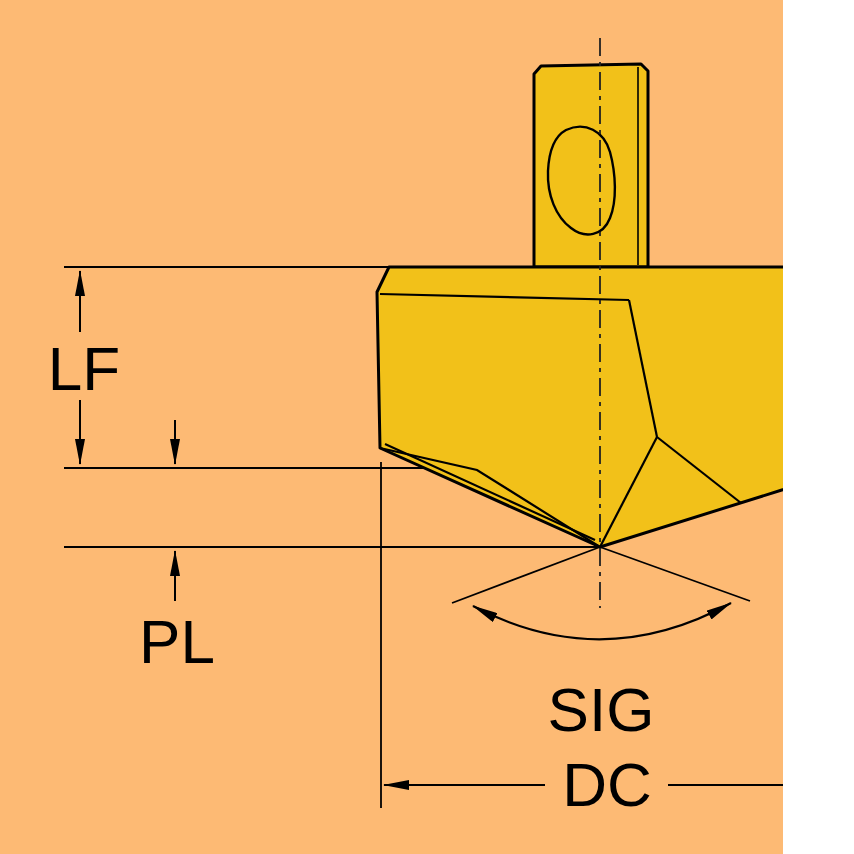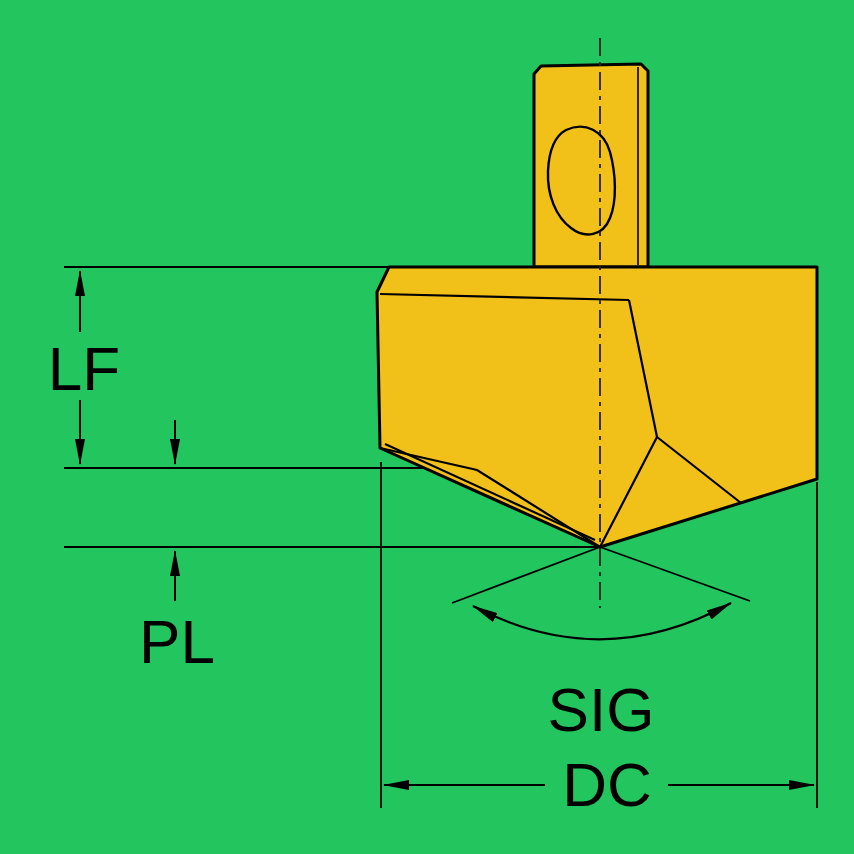--- a/index.html
+++ b/index.html
@@ -2,23 +2,23 @@
 <html><head>
 <meta charset="utf-8">
 <style>
   html, body {
     margin: 0;
     padding: 0;
     background: #ffffff;
   }
   .canvas {
     position: relative;
-    width: 854px;
+    width: 783px;
     height: 854px;
-    background: #22c55e;
+    background: #fdba74;
     font-family: "Liberation Sans", sans-serif;
     overflow: hidden;
   }
   svg { display: block; }
   .dim-text {
     font-family: "Liberation Sans", sans-serif;
     font-size: 62px;
     fill: #000000;
     stroke: none;
   }

